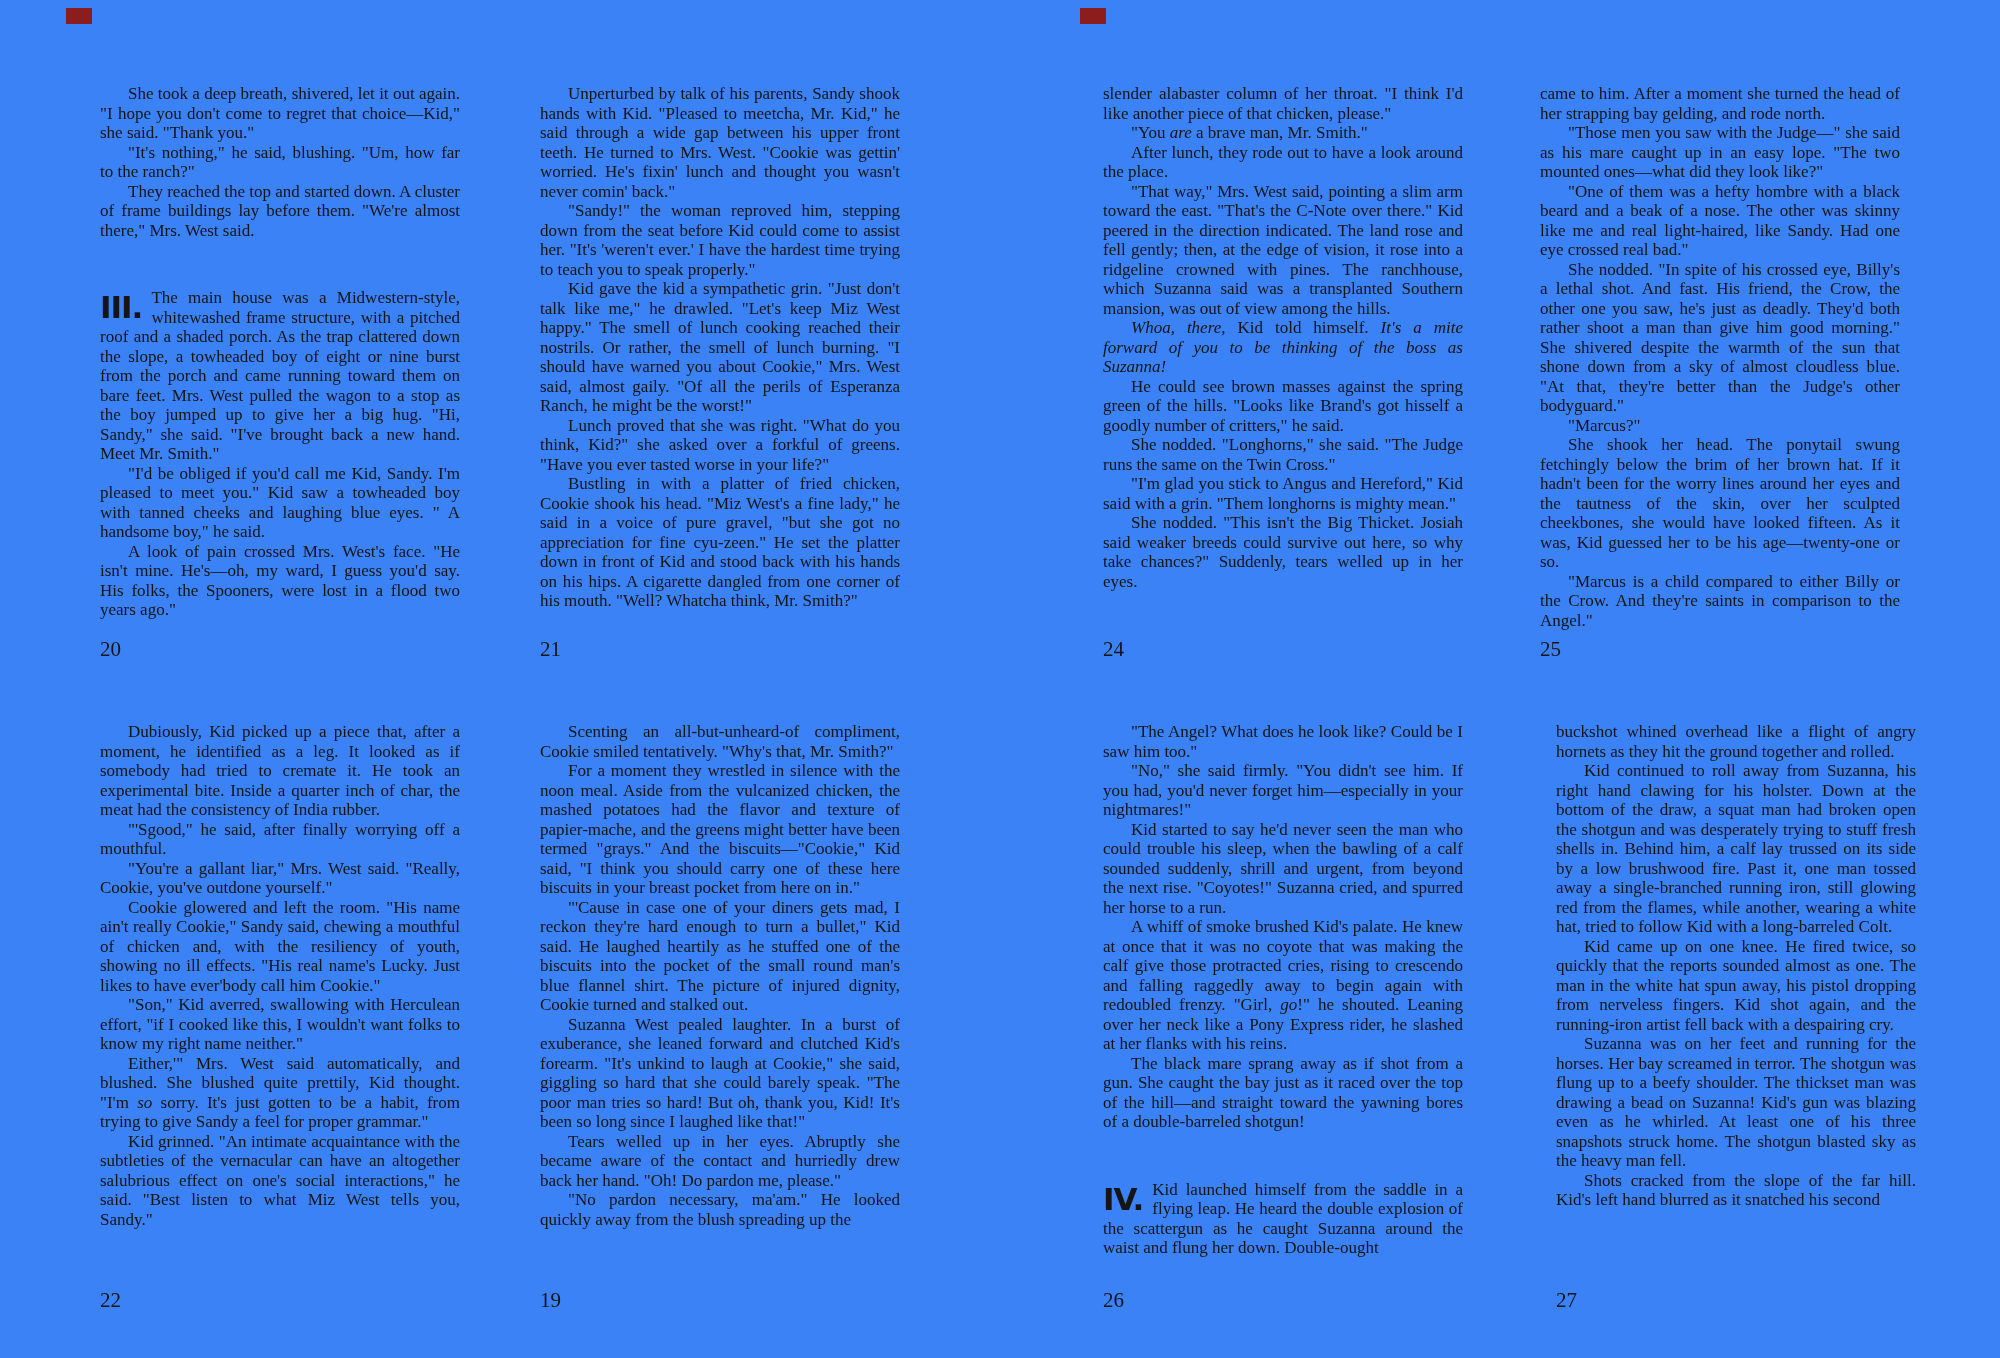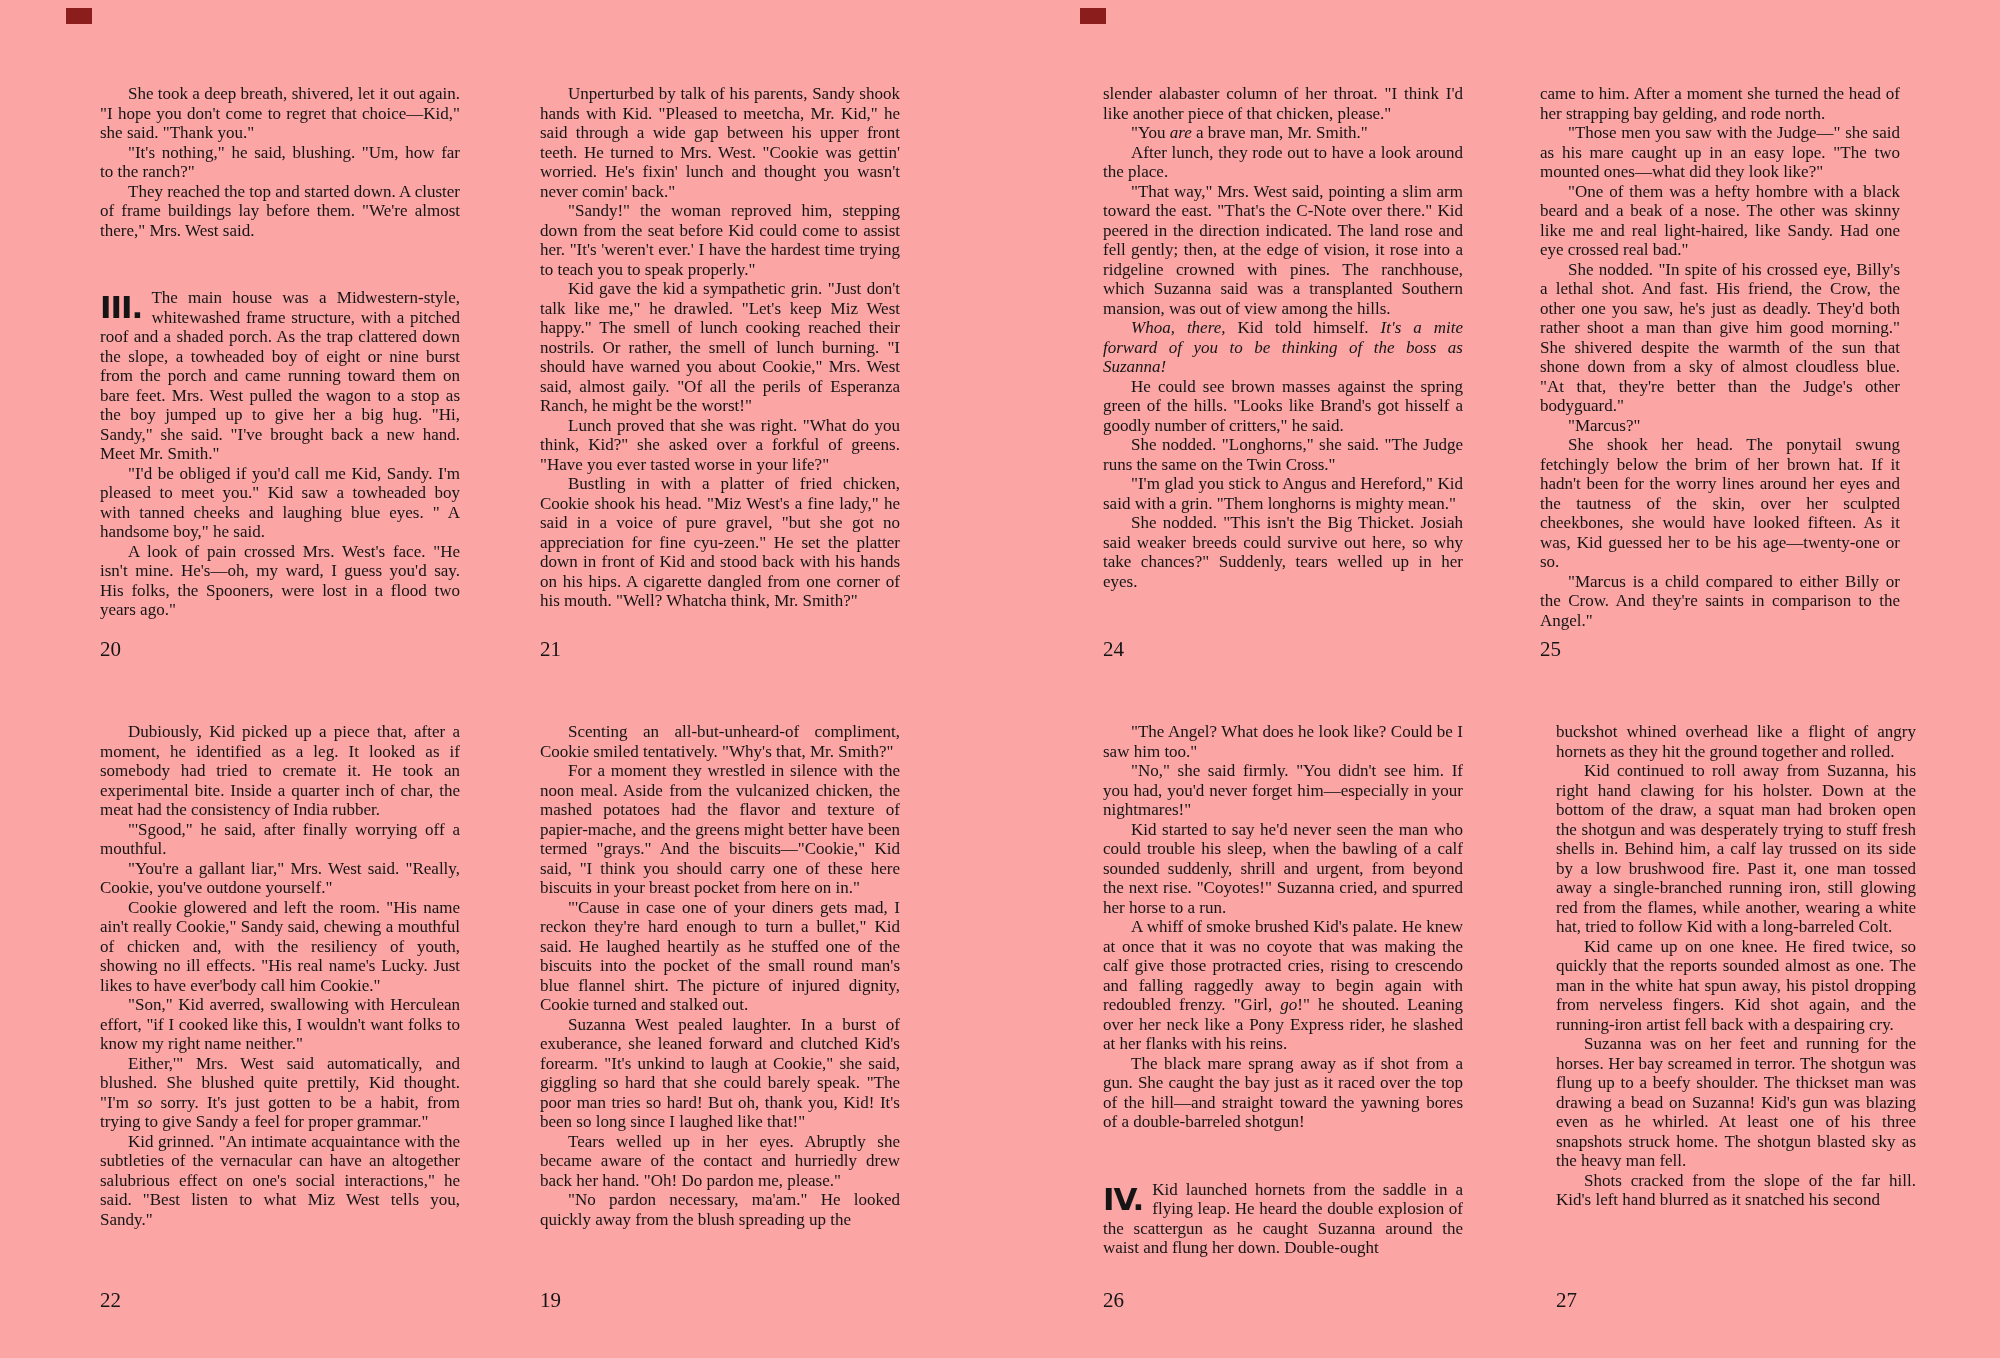--- a/index.html
+++ b/index.html
@@ -1,17 +1,17 @@
 <!DOCTYPE html>
 <html lang="en"><head>
 <meta charset="utf-8">
 <style>
   html,body { margin:0; padding:0; background:#ffffff; }
   .canvas {
-    position:relative; width:2000px; height:1358px; background:#fca5a5;
+    position:relative; width:2000px; height:1358px; background:#3b82f6;
     font-family:"Liberation Serif", serif; color:#151515; overflow:hidden;
   }
   .spread-mark {
     position:absolute; top:8px; width:26px; height:16px;
   }
   .page { position:absolute; width:360px; height:610px; }
   .page-body {
     font-size:17px; line-height:19.5px; text-align:justify;
     text-justify:inter-word; hyphens:auto; -webkit-hyphens:auto;
   }
@@ -116,21 +116,21 @@
     <div class="pagenum">19</div>
   </section>
 
   <section class="page row-bottom" style="left:1103px; top:722px;">
     <div class="page-body">
         <p><span>"The Angel? What does he look like? Could be I saw him too."</span></p>
         <p><span>"No," she said firmly. "You didn't see him. If you had, you'd never forget him—especially in your nightmares!"</span></p>
         <p><span>Kid started to say he'd never seen the man who could trouble his sleep, when the bawling of a calf sounded suddenly, shrill and urgent, from beyond the next rise. "Coyotes!" Suzanna cried, and spurred her horse to a run.</span></p>
         <p><span>A whiff of smoke brushed Kid's palate. He knew at once that it was no coyote that was making the calf give those protracted cries, rising to crescendo and falling raggedly away to begin again with redoubled frenzy. "Girl, </span><span class="it">go</span><span>!" he shouted. Leaning over her neck like a Pony Express rider, he slashed at her flanks with his reins.</span></p>
         <p><span>The black mare sprang away as if shot from a gun. She caught the bay just as it raced over the top of the hill—and straight toward the yawning bores of a double-barreled shotgun!</span></p>
-        <p class="noindent space-before"><span class="dropcap">IV.</span><span>Kid launched hornets from the saddle in a flying leap. He heard the double explosion of the scattergun as he caught Suzanna around the waist and flung her down. Double-ought</span></p>
+        <p class="noindent space-before"><span class="dropcap">IV.</span><span>Kid launched himself from the saddle in a flying leap. He heard the double explosion of the scattergun as he caught Suzanna around the waist and flung her down. Double-ought</span></p>
       </div>
     <div class="pagenum">26</div>
   </section>
 
   <section class="page row-bottom" style="left:1540px; top:722px;margin-left:16px;">
     <div class="page-body">
         <p class="noindent"><span>buckshot whined overhead like a flight of angry hornets as they hit the ground together and rolled.</span></p>
         <p><span>Kid continued to roll away from Suzanna, his right hand clawing for his holster. Down at the bottom of the draw, a squat man had broken open the shotgun and was desperately trying to stuff fresh shells in. Behind him, a calf lay trussed on its side by a low brushwood fire. Past it, one man tossed away a single-branched running iron, still glowing red from the flames, while another, wearing a white hat, tried to follow Kid with a long-barreled Colt.</span></p>
         <p><span>Kid came up on one knee. He fired twice, so quickly that the reports sounded almost as one. The man in the white hat spun away, his pistol dropping from nerveless fingers. Kid shot again, and the running-iron artist fell back with a despairing cry.</span></p>
         <p><span>Suzanna was on her feet and running for the horses. Her bay screamed in terror. The shotgun was flung up to a beefy shoulder. The thickset man was drawing a bead on Suzanna! Kid's gun was blazing even as he whirled. At least one of his three snapshots struck home. The shotgun blasted sky as the heavy man fell.</span></p>

